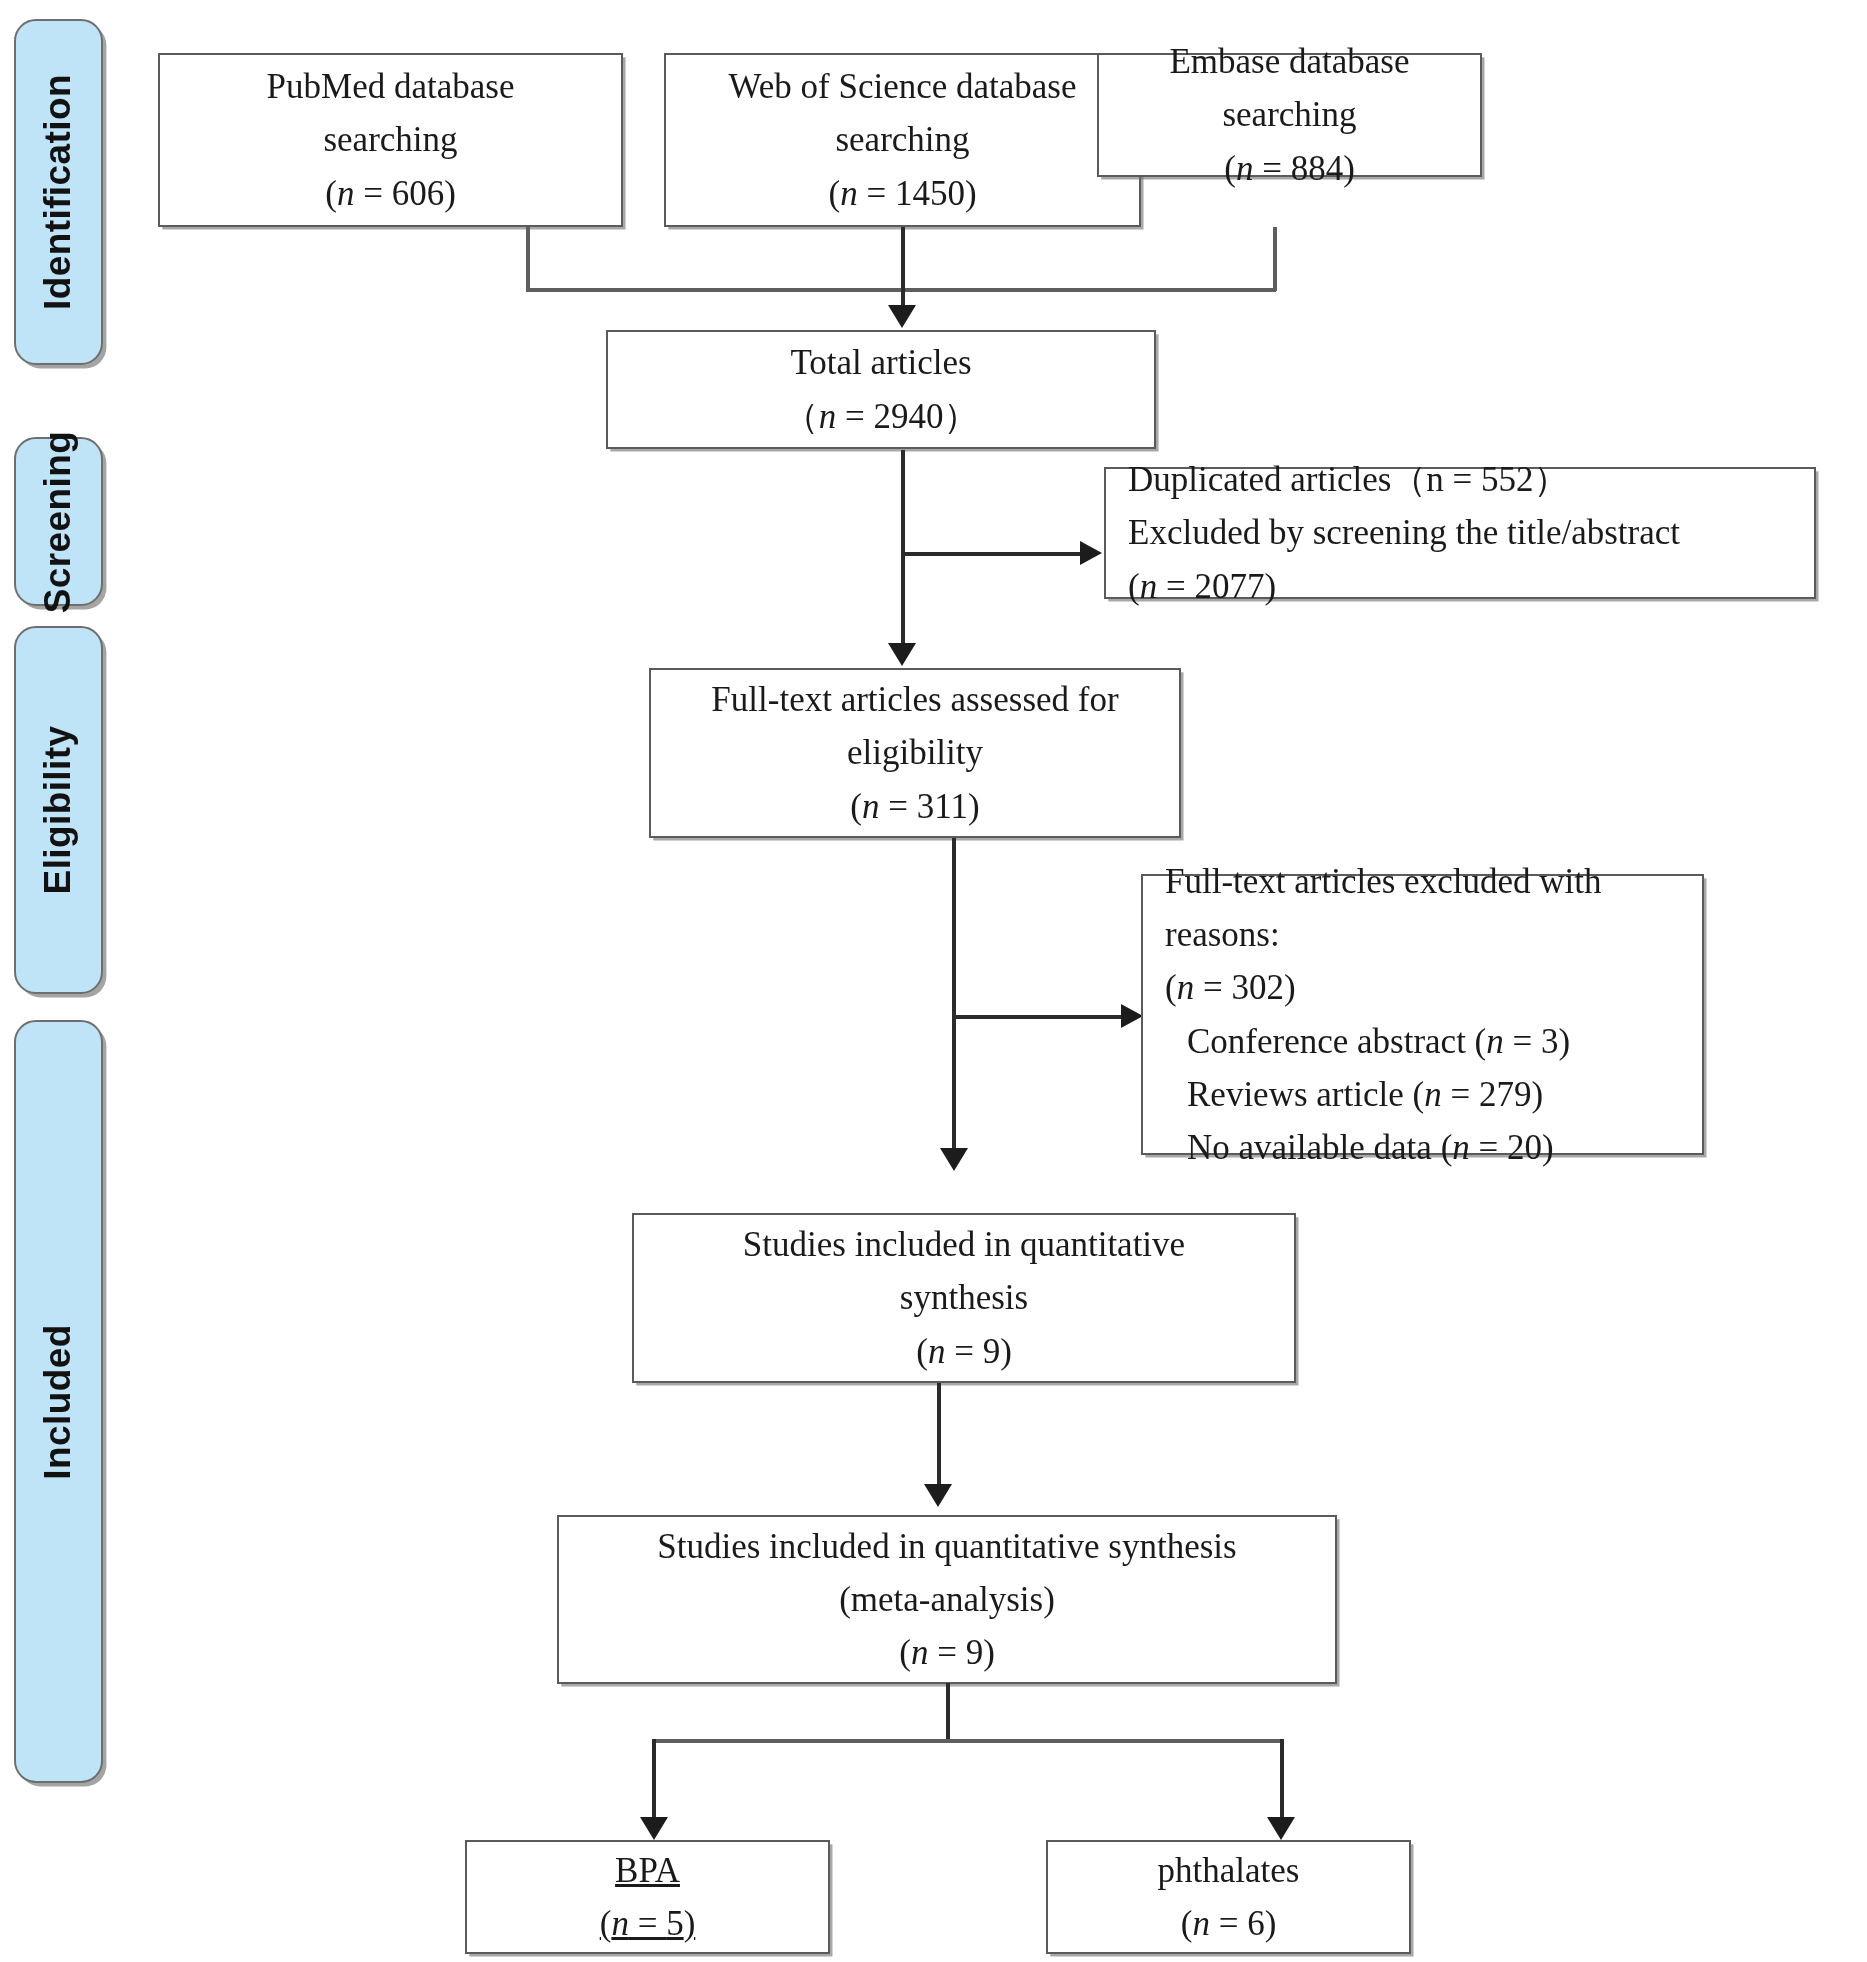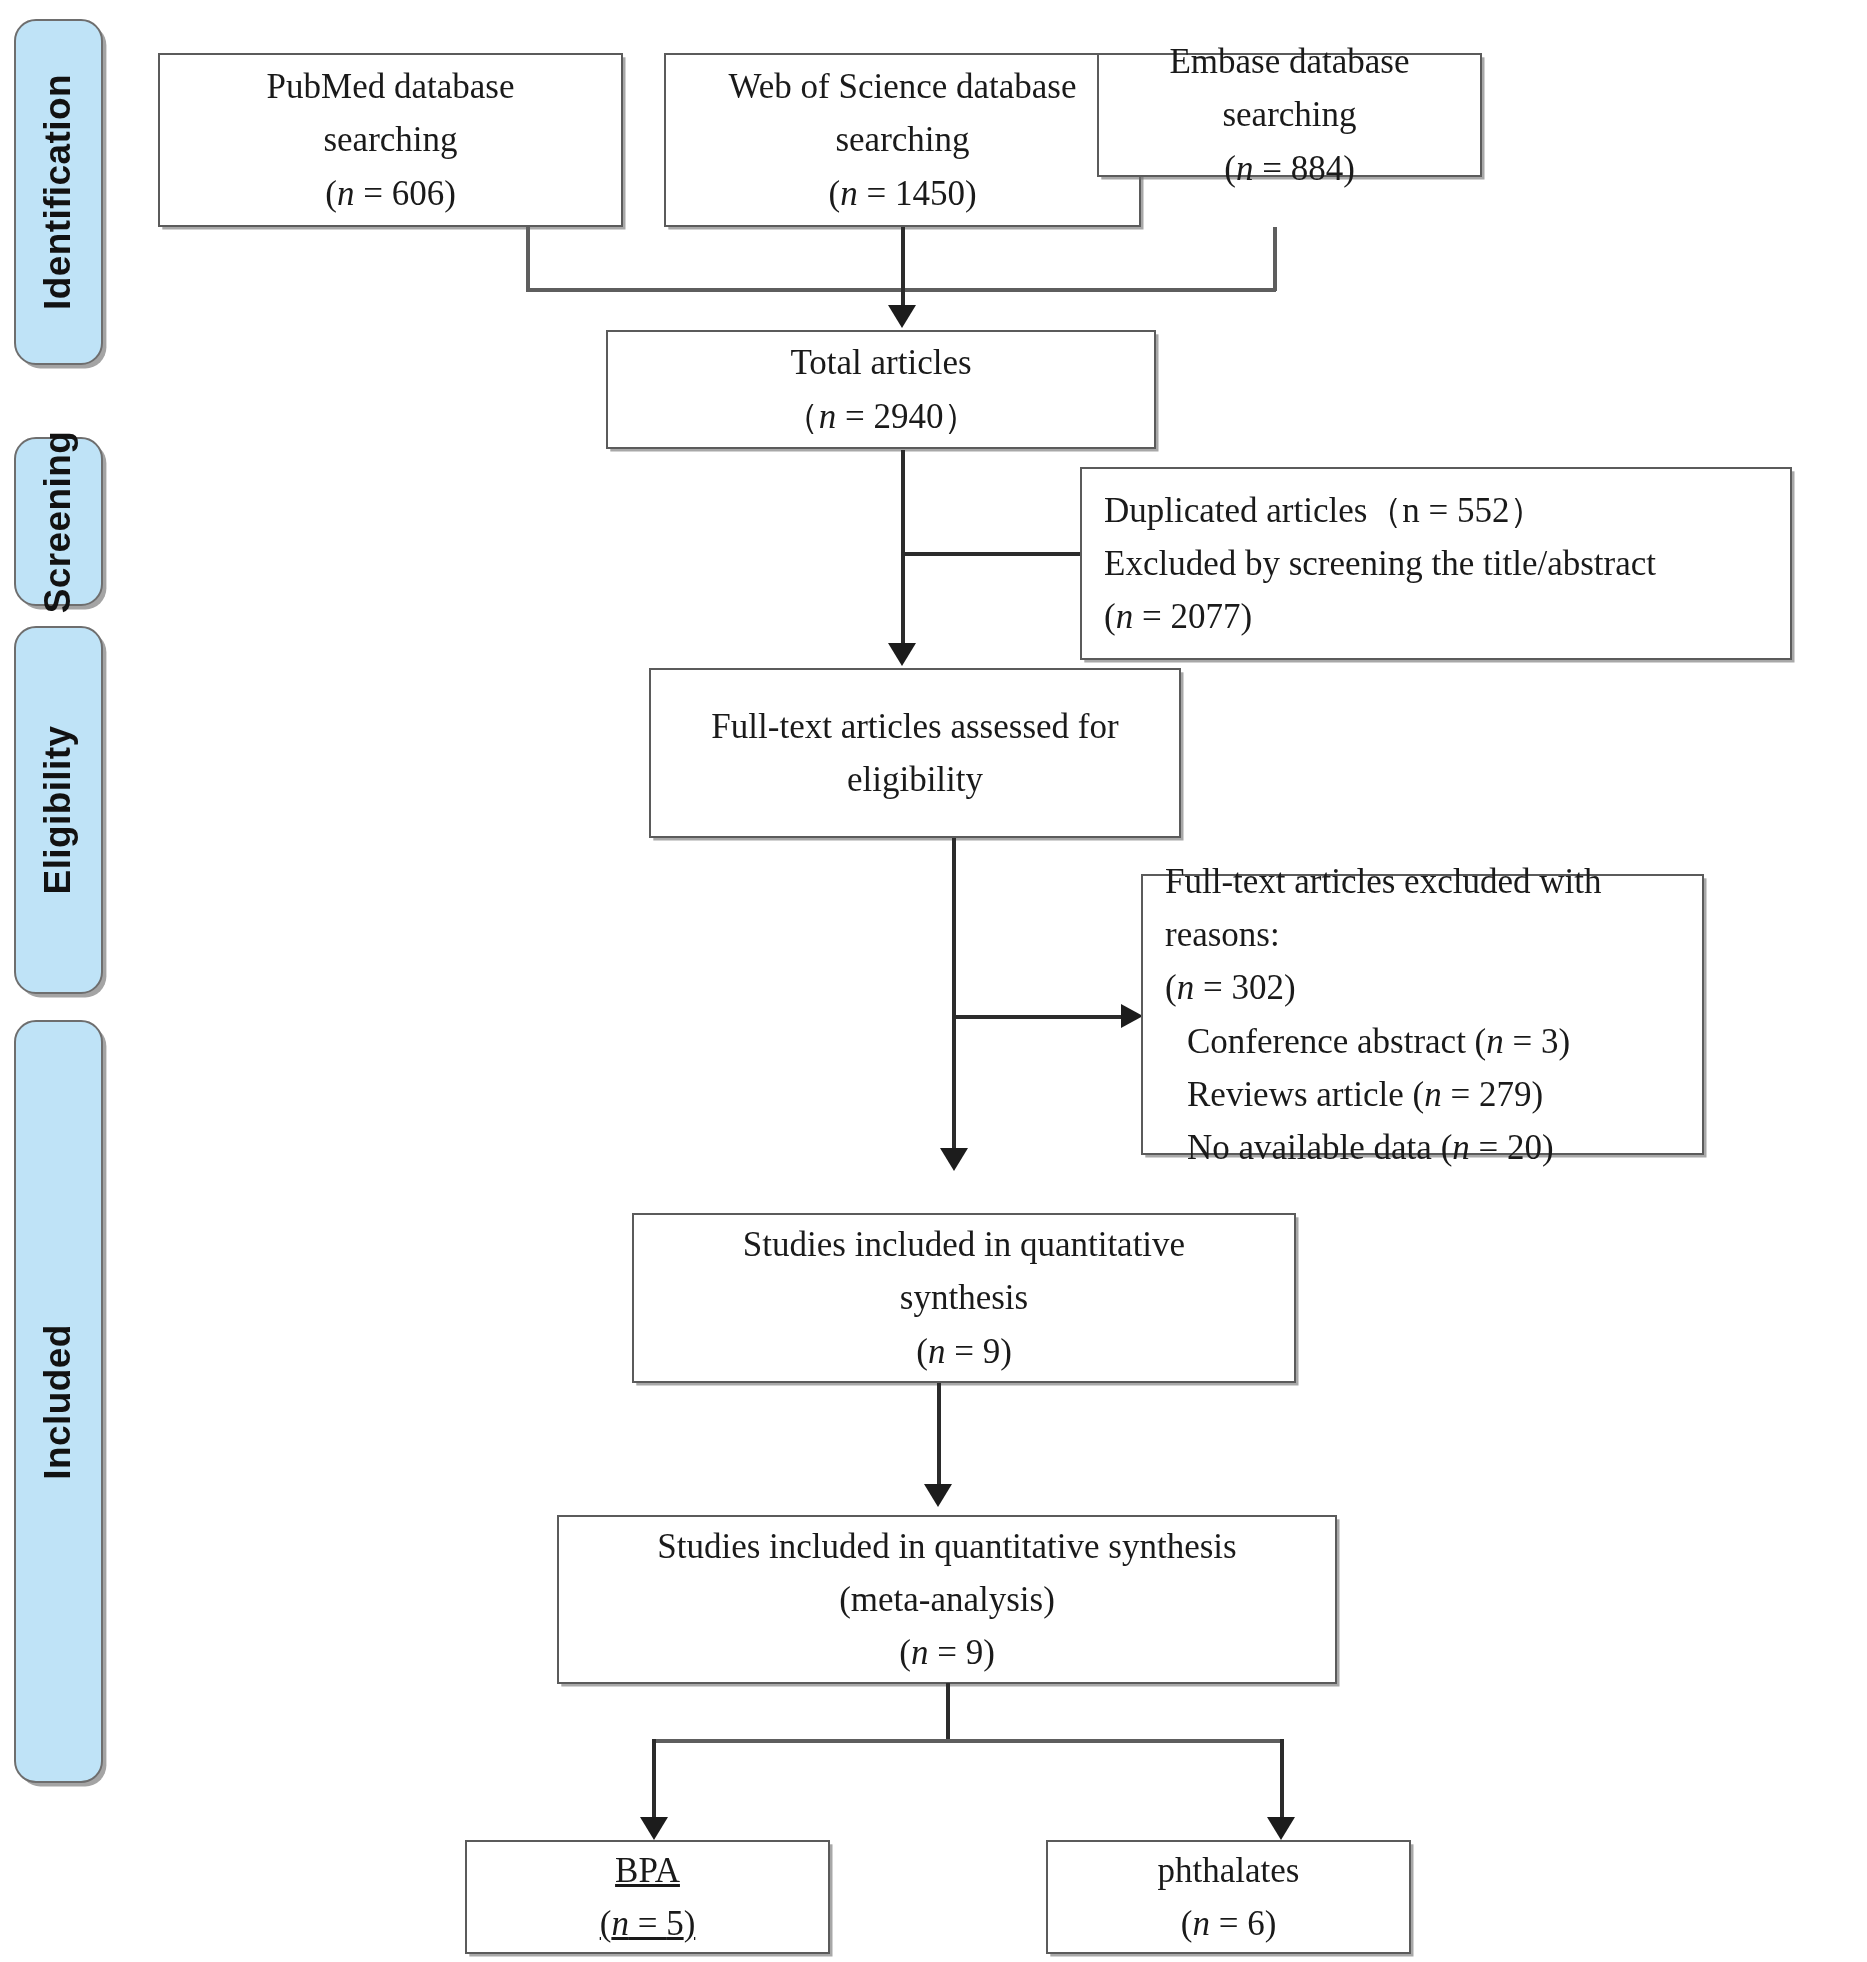--- a/index.html
+++ b/index.html
@@ -149,29 +149,30 @@
     <div class="line">Total articles</div>
     <div class="line">（<i class="v">n</i> = <span>2940</span>）</div>
   </div>
 
   <div class="vline" style="left:901px; top:450px; width:4.3px; height:204px;"></div>
   <div class="arrow-down" style="left:888px; top:643px;"></div>
 
   <div class="hline" style="left:901px; top:552px; width:184px; height:4.3px;"></div>
   <div class="arrow-right" style="left:1080px; top:541px;"></div>
 
-  <div class="flow-box left-align" style="left:1080px; top:467px; width:712px; height:193px;">
+  <div class="flow-box left-align" style="left:1104px; top:467px; width:712px; height:132px;">
     <div class="line">Duplicated articles（n = 552）</div>
     <div class="line">Excluded by screening the title/abstract</div>
     <div class="line">(<i class="v">n</i> = <span>2077</span>)</div>
   </div>
 
   <div class="flow-box" style="left:649px; top:668px; width:532px; height:170px;align-items:center;">
     <div class="line">Full-text articles assessed for</div>
     <div class="line">eligibility</div>
+    <div class="line">(<i class="v">n</i> = <span>311</span>)</div>
   </div>
 
   <div class="vline" style="left:952px; top:838px; width:4.3px; height:320px;"></div>
   <div class="arrow-down" style="left:940px; top:1148px;"></div>
 
   <div class="hline" style="left:952px; top:1015px; width:174px; height:4.3px;"></div>
   <div class="arrow-right" style="left:1121px; top:1004px;"></div>
 
   <div class="flow-box left-align" style="left:1141px; top:874px; width:563px; height:281px;">
     <div class="line">Full-text articles excluded with reasons:</div>

